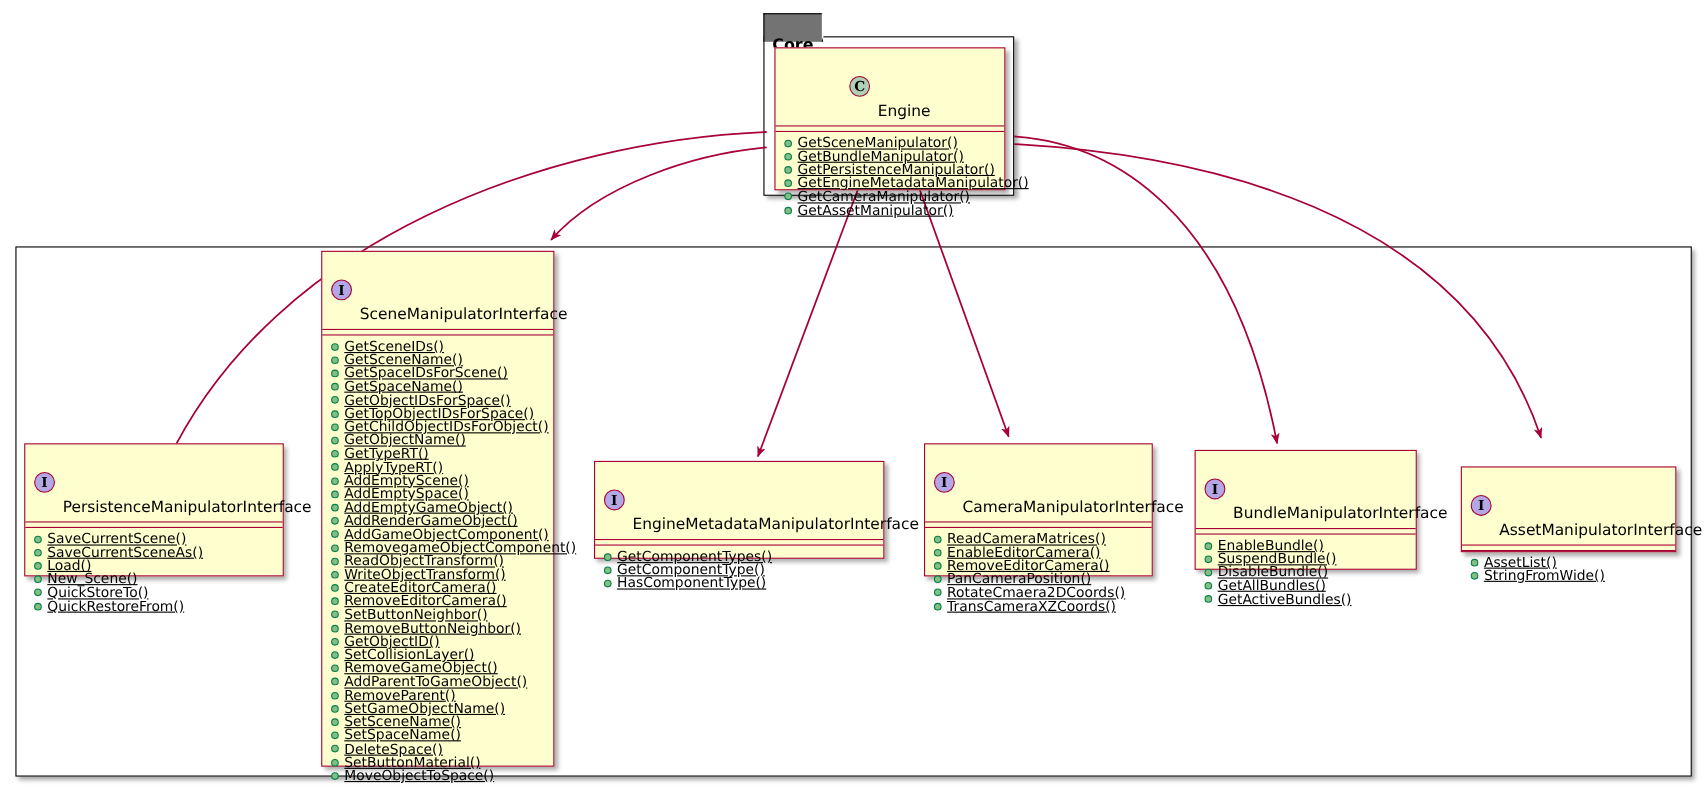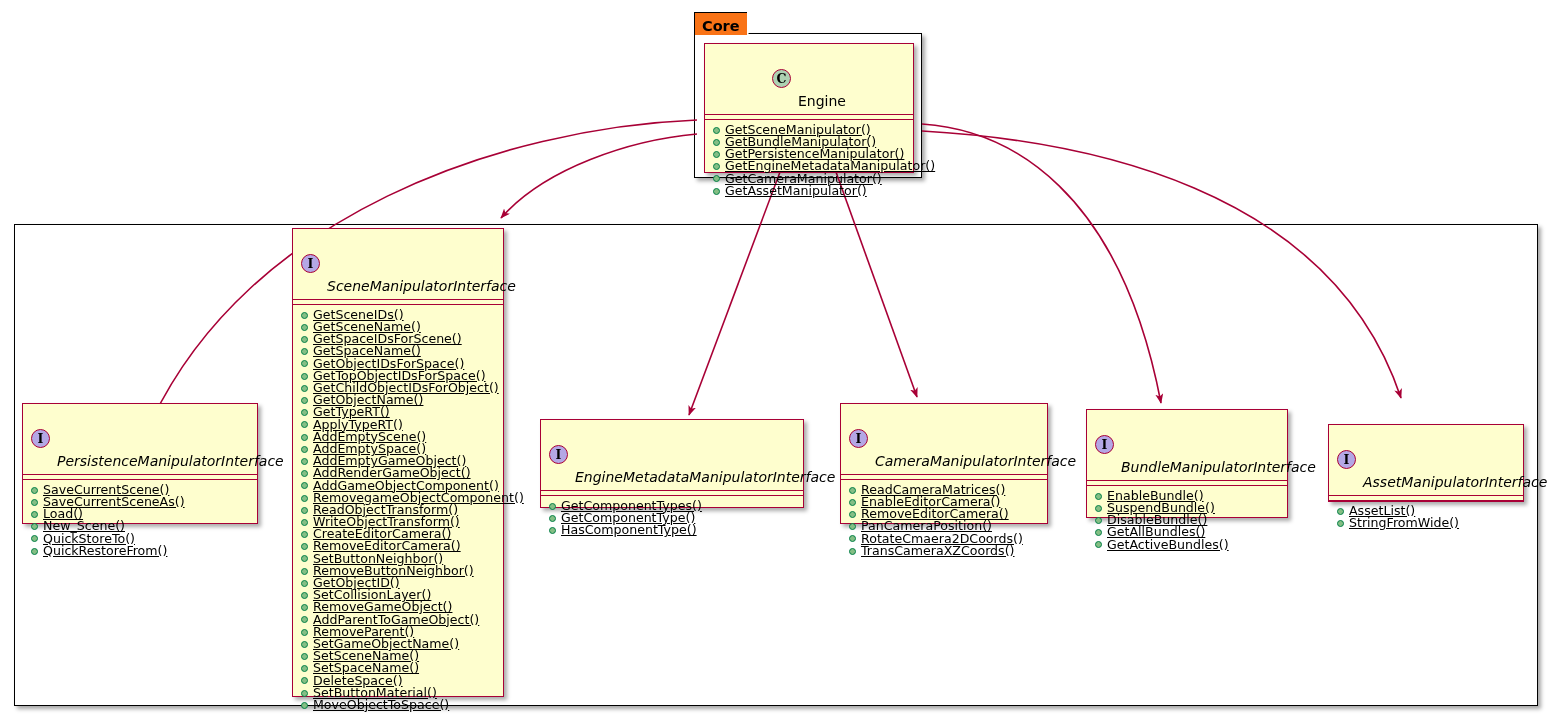--- a/index.html
+++ b/index.html
@@ -22,28 +22,28 @@
   .package {
     position: absolute;
     box-sizing: border-box;
     background: #ffffff;
     border: 1.5px solid #000000;
     box-shadow: 3px 3px 4px rgba(0,0,0,0.35);
   }
   .package-tab {
     position: absolute;
     box-sizing: border-box;
-    background: #f97316;
+    background: #737373;
     border: 1.5px solid #000000;
     border-bottom: none;
     font-weight: bold;
     font-size: 14.5px;
     color: #000000;
     line-height: 1;
-    padding: 6px 7px 4px 7px;
+    padding: 21px 7px 4px 7px;
     white-space: nowrap;
     z-index: 3;
   }
   .package-tab::after {
     content: "";
     position: absolute;
     right: -11px;
     top: -1.5px;
     width: 0;
     height: 0;
@@ -73,21 +73,20 @@
   .node-header.left {
     justify-content: flex-start;
   }
   .node-title {
     font-size: 14px;
     color: #000000;
     line-height: 1.15;
     margin-top: 45px;
   }
   .node-title.iface {
-    font-style: italic;
   }
   .node-sep {
     height: 5px;
     border-bottom: 1.5px solid #A80036;
     box-sizing: border-box;
   }
   .node-members {
     box-sizing: border-box;
     padding: 4px 6px 5px 6px;
     text-decoration: underline;

